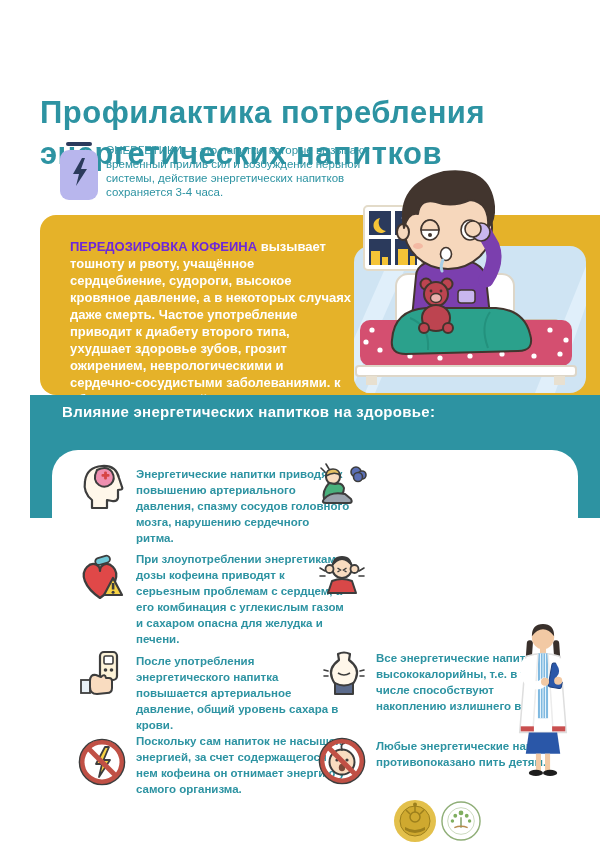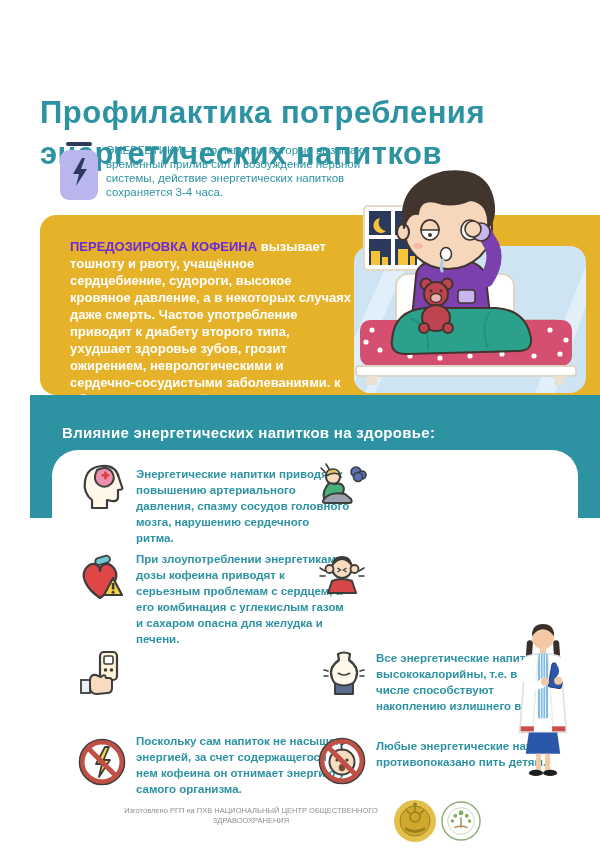--- a/index.html
+++ b/index.html
@@ -29,21 +29,21 @@
   .overdose-text{
     position:absolute;left:30px;top:23px;width:282px;
     font-size:13px;line-height:17px;font-weight:bold;color:#ffffff;
   }
   .overdose-highlight{color:#6d28d9;}
   
   .scene{left:340px;top:158px;width:260px;height:237px;}
   
   .teal-band{left:30px;top:395px;width:570px;height:123px;background:#2d93a2;}
   .effects-heading{
-    position:absolute;left:32px;top:29px;
+    position:absolute;left:32px;top:8px;
     font-size:15px;font-weight:bold;color:#ffffff;letter-spacing:.3px;
   }
   .panel{left:52px;top:450px;width:526px;height:360px;background:#ffffff;border-radius:26px;}
   
   .item-icon{width:52px;height:52px;}
   .item-text{
     font-size:11.5px;line-height:16px;font-weight:bold;color:#2d93a2;
   }
   
   .doctor{left:497px;top:619px;width:92px;height:162px;}
@@ -203,20 +203,21 @@
     <svg viewBox="0 0 52 52" width="52" height="52">
       <rect x="24" y="2" width="17" height="28" rx="4" fill="#fdf3d8" stroke="#3d3d3d" stroke-width="2.2"></rect>
       <rect x="28" y="6" width="9" height="8" rx="1.5" fill="#fff" stroke="#3d3d3d" stroke-width="1.6"></rect>
       <circle cx="29.5" cy="20" r="1.8" fill="#3d3d3d"></circle>
         <circle cx="35.5" cy="20" r="1.8" fill="#3d3d3d"></circle>
       <rect x="30" y="30" width="5" height="6" fill="#fdf3d8" stroke="#3d3d3d" stroke-width="1.8"></rect>
       <rect x="5" y="30" width="9" height="13" fill="#e8f0f6" stroke="#3d3d3d" stroke-width="1.8"></rect>
       <path d="M14 31 Q14 24 20 25 L25 27 Q29 23 30 28 L33 28 Q36 28 36 31 L36 38 Q36 43 31 43 L21 44 Q14 44 14 37 Z" fill="#f9dcc0" stroke="#3d3d3d" stroke-width="2" stroke-linejoin="round"></path>
     </svg>
   </div>
+  <div class="abs item-text" style="left:136px;top:653px;width:214px">После употребления энергетического напитка повышается артериальное давление, общий уровень сахара в крови.</div>
 
   <div class="abs item-icon" style="left:76px;top:736px">
     <svg viewBox="0 0 52 52" width="52" height="52">
       <polygon points="29,11 20,28 26,28 23,41 34,24 27.5,24 33,11" fill="#f7d344" stroke="#3d3d3d" stroke-width="1.8" stroke-linejoin="round"></polygon>
       <circle cx="26" cy="26" r="20" fill="none" stroke="#c05045" stroke-width="5"></circle>
       <line x1="12" y1="12" x2="40" y2="40" stroke="#c05045" stroke-width="5"></line>
       <circle cx="26" cy="26" r="22.6" fill="none" stroke="#3d3d3d" stroke-width="1.4"></circle>
     </svg>
   </div>
   <div class="abs item-text" style="left:136px;top:733px;width:216px">Поскольку сам напиток не насыщен энергией, за счет содержащегося в нем кофеина он отнимает энергию у самого организма.</div>
@@ -292,21 +293,20 @@
       <rect x="54" y="106" width="13" height="5" fill="#c94f4f"></rect>
       <path d="M31 112 L59 112 L62 133 L28 133 Z" fill="#2a57a8"></path>
       <rect x="38" y="133" width="5" height="17" fill="#f2c9a4"></rect>
       <rect x="47" y="133" width="5" height="17" fill="#f2c9a4"></rect>
       <ellipse cx="38" cy="152" rx="7" ry="3" fill="#1d1d1d"></ellipse>
       <ellipse cx="52" cy="152" rx="7" ry="3" fill="#1d1d1d"></ellipse>
     </svg>
   </div>
 
   <div class="abs footer-text">
-    <div>Изготовлено РГП на ПХВ НАЦИОНАЛЬНЫЙ ЦЕНТР ОБЩЕСТВЕННОГО ЗДРАВООХРАНЕНИЯ</div>
   </div>
   <div class="abs logo1">
     <svg viewBox="0 0 44 44" width="44" height="44">
       <circle cx="22" cy="22" r="21" fill="#e3c04b"></circle>
       <circle cx="22" cy="22" r="15" fill="#cfa92f" stroke="#9c7f1c" stroke-width="1"></circle>
       <circle cx="22" cy="18" r="5" fill="none" stroke="#9c7f1c" stroke-width="1.5"></circle>
       <path d="M22 13 V7 M17 15 L13 11 M27 15 L31 11" stroke="#9c7f1c" stroke-width="1.5"></path>
       <path d="M12 28 Q22 34 32 28 L32 31 Q22 37 12 31 Z" fill="#9c7f1c"></path>
       <circle cx="22" cy="5.5" r="2" fill="#9c7f1c"></circle>
     </svg>

